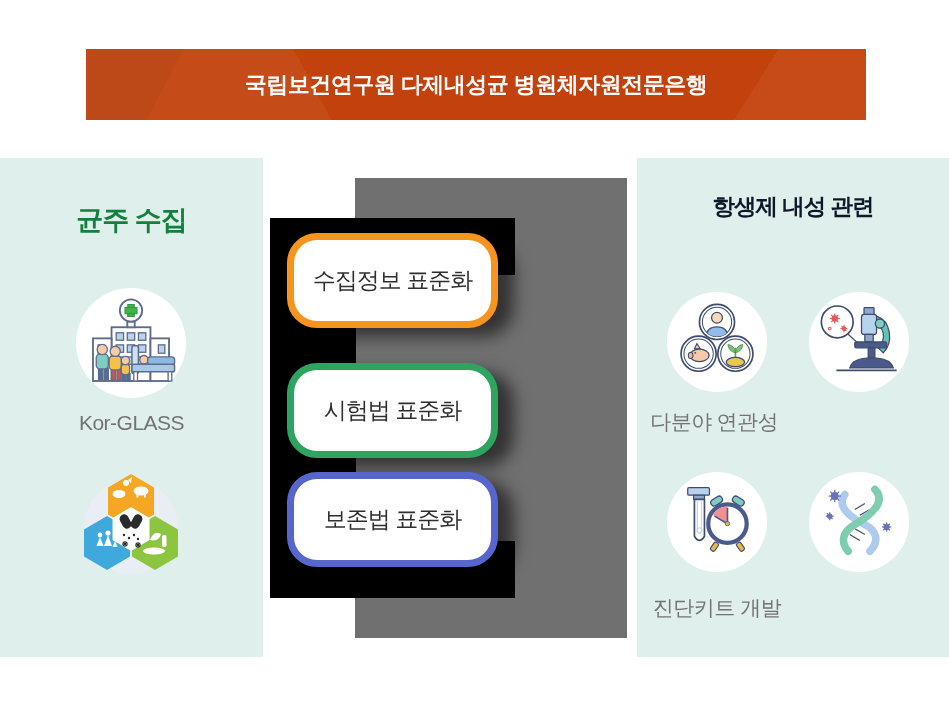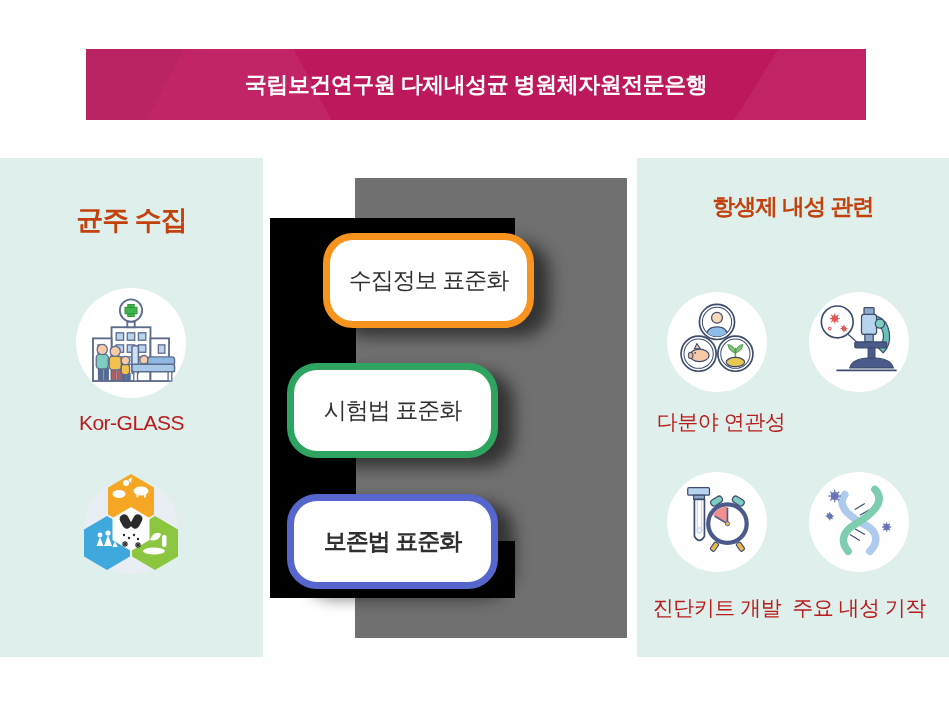--- a/index.html
+++ b/index.html
@@ -3,91 +3,91 @@
 <meta charset="utf-8">
 <style>
   html,body{margin:0;padding:0;background:#ffffff;}
   #canvas{
     position:relative;width:949px;height:708px;background:#ffffff;overflow:hidden;
     font-family:"Liberation Sans","DejaVu Sans",sans-serif;
   }
   
   .banner{
     position:absolute;left:86px;top:49px;width:780px;height:71px;
-    background:#be185d;display:flex;align-items:center;justify-content:center;
+    background:#c2410c;display:flex;align-items:center;justify-content:center;
   }
   .banner::before{
     content:"";position:absolute;inset:0;
     background:
       linear-gradient(62deg, rgba(255,255,255,0.055) 0 30%, rgba(255,255,255,0) 30%),
       linear-gradient(-58deg, rgba(255,255,255,0.05) 0 16%, rgba(255,255,255,0) 16%),
       linear-gradient(118deg, rgba(0,0,0,0.045) 0 12%, rgba(0,0,0,0) 12%);
   }
   .banner-title{position:relative;color:#ffffff;font-size:22px;font-weight:bold;letter-spacing:-0.5px;}
   
   .panel{position:absolute;top:158px;height:499px;background:#DFEFEB;}
   .panel-left{left:0;width:263px;}
   .panel-right{left:637px;width:312px;}
   .left-title{
     position:absolute;left:0;top:44px;width:100%;text-align:center;
-    font-size:27px;font-weight:bold;color:#c2410c;letter-spacing:-1px;
+    font-size:27px;font-weight:bold;color:#15803d;letter-spacing:-1px;
   }
   .right-title{
     position:absolute;left:0;top:34px;width:100%;text-align:center;
-    font-size:22.5px;font-weight:bold;color:#c2410c;line-height:29px;letter-spacing:-1px;
+    font-size:22.5px;font-weight:bold;color:#0f172a;line-height:29px;letter-spacing:-1px;
   }
   .icon-circle{position:absolute;border-radius:50%;background:#ffffff;display:flex;align-items:center;justify-content:center;}
-  .caption{position:absolute;text-align:center;font-size:21px;color:#b91c1c;letter-spacing:-0.5px;}
+  .caption{position:absolute;text-align:center;font-size:21px;color:#737373;letter-spacing:-0.5px;}
   
   .kor-circle{left:76px;top:130px;width:110px;height:110px;}
   .kor-caption{left:0;top:253px;width:100%;}
   .onehealth-box{position:absolute;left:66px;top:302px;width:130px;height:130px;}
   .onehealth-caption{left:0;top:438px;width:100%;}
   
   .rp-circle{width:100px;height:100px;}
   .rp-c1{left:30px;top:134px;}
   .rp-c2{left:172px;top:134px;}
   .rp-c3{left:30px;top:314px;}
   .rp-c4{left:172px;top:314px;}
-  .rp-l1{left:9px;top:250px;width:150px;}
+  .rp-l1{left:2px;top:250px;width:150px;font-family:Liberation Serif, serif;}
   .rp-l2{left:147px;top:250px;width:150px;}
   .rp-l3{left:5px;top:436px;width:150px;}
   .rp-l4{left:147px;top:436px;width:150px;}
   
   .gray-rect{position:absolute;left:355px;top:178px;width:272px;height:460px;background:#707070;}
   .black-col{position:absolute;left:270px;top:218px;width:86px;height:380px;background:#000000;}
   .black-band-top{position:absolute;left:270px;top:218px;width:245px;height:57px;background:#000000;}
   .black-band-bot{position:absolute;left:270px;top:541px;width:245px;height:57px;background:#000000;}
   .pill-btn{
     position:absolute;left:287px;width:211px;height:95px;background:#ffffff;
     border:7px solid #999;border-radius:30px;box-sizing:border-box;
     display:flex;align-items:center;justify-content:center;
     font-size:23px;color:#2F2F2F;letter-spacing:-1px;
     box-shadow:16px 9px 16px rgba(0,0,0,0.55);
   }
   .pill-1{top:233px;}
   .pill-2{top:363px;}
-  .pill-3{top:494px;font-weight:bold;}
+  .pill-3{top:472px;}
   svg{display:block;}
 </style>
 </head>
 <body>
 
 <div id="canvas">
 
   <div class="banner">
     <div class="banner-title">국립보건연구원 다제내성균 병원체자원전문은행</div>
   </div>
 
   <div class="gray-rect"></div>
   <div class="black-col"></div>
   <div class="black-band-top"></div>
   <div class="black-band-bot"></div>
 
-  <div class="pill-btn pill-1" style="border-color: rgb(247, 148, 30); margin-left: 36px;">
+  <div class="pill-btn pill-1" style="border-color: rgb(247, 148, 30);">
     <span>수집정보 표준화</span>
   </div>
   <div class="pill-btn pill-2" style="border-color: rgb(47, 163, 96); text-align: center;">
     <span>시험법 표준화</span>
   </div>
   <div class="pill-btn pill-3" style="border-color: rgb(87, 102, 204);">
     <span>보존법 표준화</span>
   </div>
 
   <div class="panel panel-left">
@@ -326,16 +326,15 @@
           <g transform="translate(88 61)">
               <circle r="3"></circle>
               <line x1="-5.5" y1="0" x2="5.5" y2="0"></line>
               <line x1="0" y1="-5.5" x2="0" y2="5.5"></line>
               <line x1="-3.9" y1="-3.9" x2="3.9" y2="3.9"></line>
               <line x1="-3.9" y1="3.9" x2="3.9" y2="-3.9"></line>
             </g>
         </g>
       </svg>
     </div>
-    <div class="caption rp-l4">주요 내성 기작</div>
   </div>
 
 </div>
 
 </body></html>

